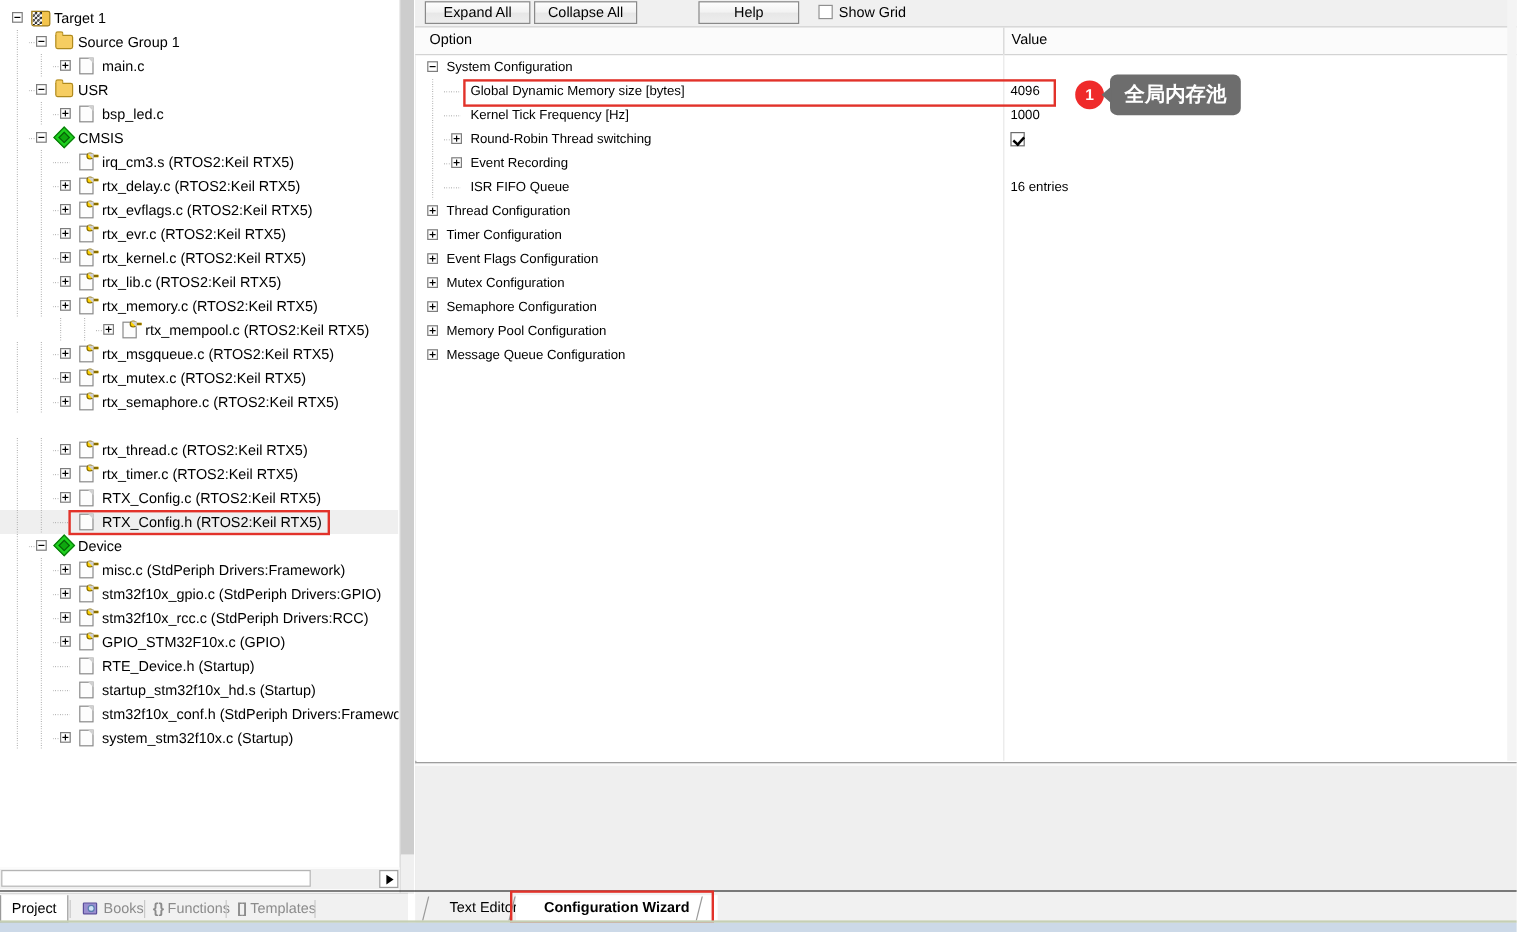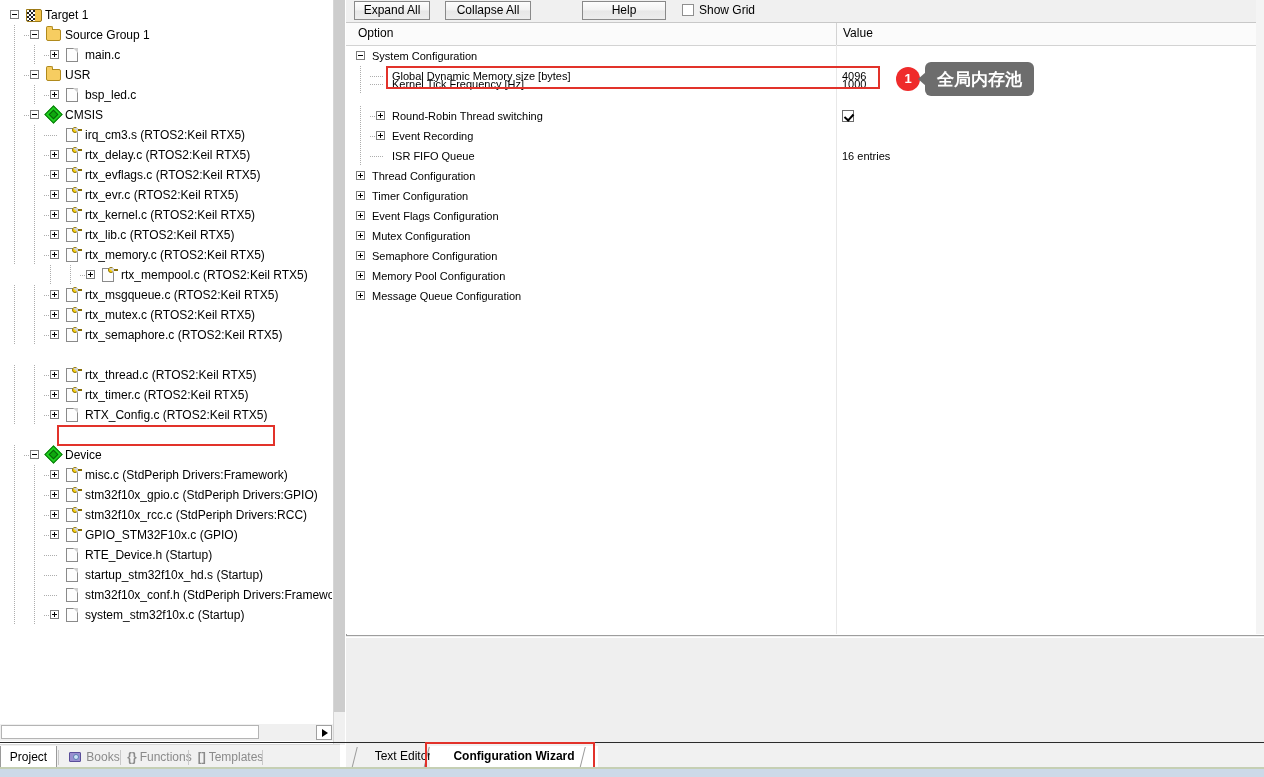--- a/index.html
+++ b/index.html
@@ -559,20 +559,27 @@
           <span class="lbl" style="position: absolute; left: 85px; top: 0px;">rtx_timer.c (RTOS2:Keil RTX5)</span>
         </div>
         <div class="trow" style="position: absolute; left: 0px; top: 405px; width: 332px;">
           <div class="guide" style="left: 14px;"></div>
           <div class="guide" style="left: 34px;"></div>
           <div class="hguide" style="left: 44px; top: 10px; width: 14px;"></div>
           <div class="expander plus" style="left: 50px;"></div>
           <div class="ic ic-doc" style="left: 66px;"></div>
           <span class="lbl" style="position: absolute; left: 85px; top: 0px;">RTX_Config.c (RTOS2:Keil RTX5)</span>
         </div>
+        <div class="trow selected" style="position: absolute; left: 0px; top: 425px; width: 332px;">
+          <div class="guide" style="left: 14px;"></div>
+          <div class="guide" style="left: 34px;"></div>
+          <div class="hguide" style="left: 44px; top: 10px; width: 14px;"></div>
+          <div class="ic ic-doc" style="left: 66px;"></div>
+          <span class="lbl" style="position: absolute; left: 85px; top: 0px;">RTX_Config.h (RTOS2:Keil RTX5)</span>
+        </div>
         <div class="redbox" style="left: 57px; top: 425px; width: 218px; height: 21px;"></div>
         <div class="trow" style="position: absolute; left: 0px; top: 445px; width: 332px;">
           <div class="guide" style="left: 14px;"></div>
           <div class="hguide" style="left: 24px; top: 10px; width: 14px;"></div>
           <div class="expander" style="left: 30px;"></div>
           <div class="ic ic-cmsis" style="left: 47px;"></div>
           <span class="lbl" style="position: absolute; left: 65px; top: 0px;">Device</span>
         </div>
         <div class="trow" style="position: absolute; left: 0px; top: 465px; width: 332px;">
           <div class="guide" style="left: 14px;"></div>
@@ -665,21 +672,21 @@
       <div class="tab-sep" style="left: 188px;"></div>
       <div class="ltab inactive" style="left: 188px; width: 73px; text-align: center;"><span class="braces">[]</span><span>Templates</span></div>
       <div class="tab-sep" style="left: 262px;"></div>
     </div>
 
   <div id="wiz-left-border"></div>
 
   <div id="wiz-pane">
 
     <div id="wiz-toolbar">
-      <div class="wbtn" style="left:8px; width:76px;">Expand All</div>
+      <div class="wbtn" style="left:8px; width:88px;">Expand All</div>
       <div class="wbtn" style="left:99px; width:86px;">Collapse All</div>
       <div class="wbtn" style="left:236px; width:84px;">Help</div>
       <div id="showgrid-wrap" style="left:336px;">
         <span class="ckbox"></span><span>Show Grid</span>
       </div>
     </div>
 
     <div id="wiz-header">
       <div class="hcell" style="left:12px;">Option</div>
       <div id="hdr-divider"></div>
@@ -692,21 +699,21 @@
         <div class="wrow" style="top: 0px;">
           <div class="expander" style="left: 10px;"></div>
           <span class="wlabel" style="left: 26px;">System Configuration</span>
         </div>
         <div class="wrow" style="top: 20px;">
           <div class="guide" style="left: 14px;"></div>
           <div class="hguide" style="left: 24px; top: 10px; width: 14px;"></div>
           <span class="wlabel" style="left: 46px;">Global Dynamic Memory size [bytes]</span>
           <span class="wvalue">4096</span>
         </div>
-        <div class="wrow" style="top: 28px;">
+        <div class="wrow" style="top: 40px;">
           <div class="guide" style="left: 14px;"></div>
           <div class="hguide" style="left: 24px; top: 10px; width: 14px;"></div>
           <span class="wlabel" style="left: 46px;">Kernel Tick Frequency [Hz]</span>
           <span class="wvalue">1000</span>
         </div>
         <div class="wrow" style="top: 60px;">
           <div class="guide" style="left: 14px;"></div>
           <div class="hguide" style="left: 24px; top: 10px; width: 14px;"></div>
           <div class="expander plus" style="left: 30px;"></div>
           <span class="wlabel" style="left: 46px;">Round-Robin Thread switching</span>

